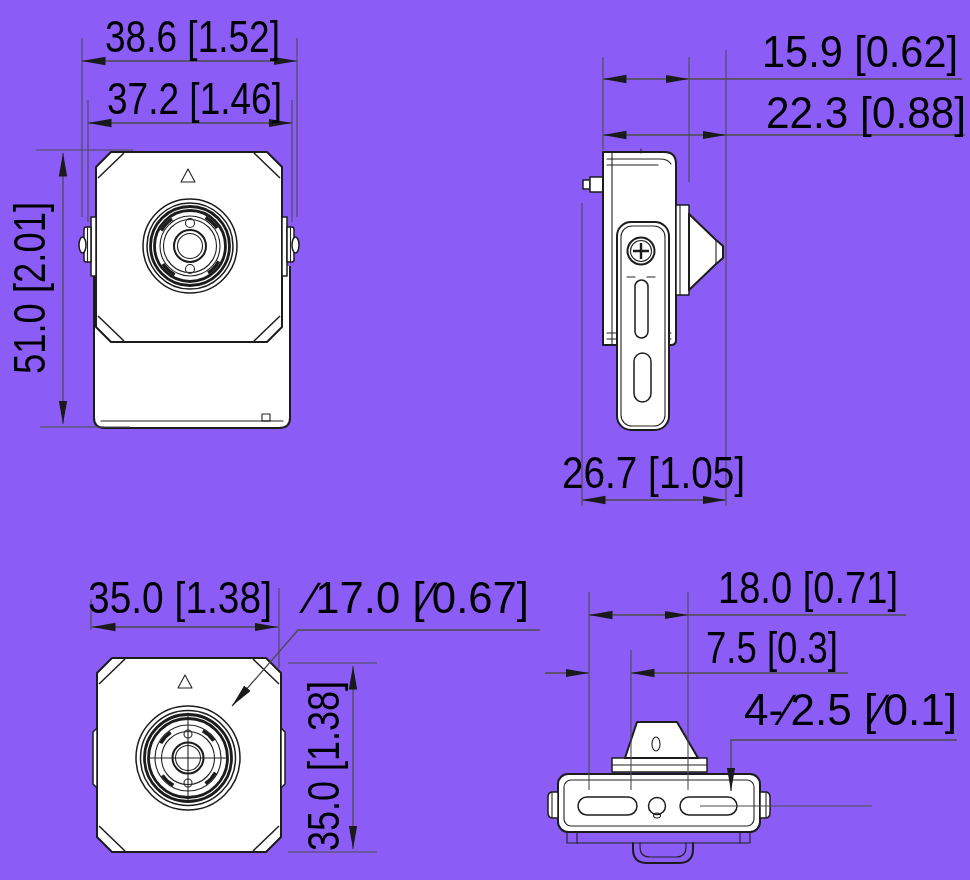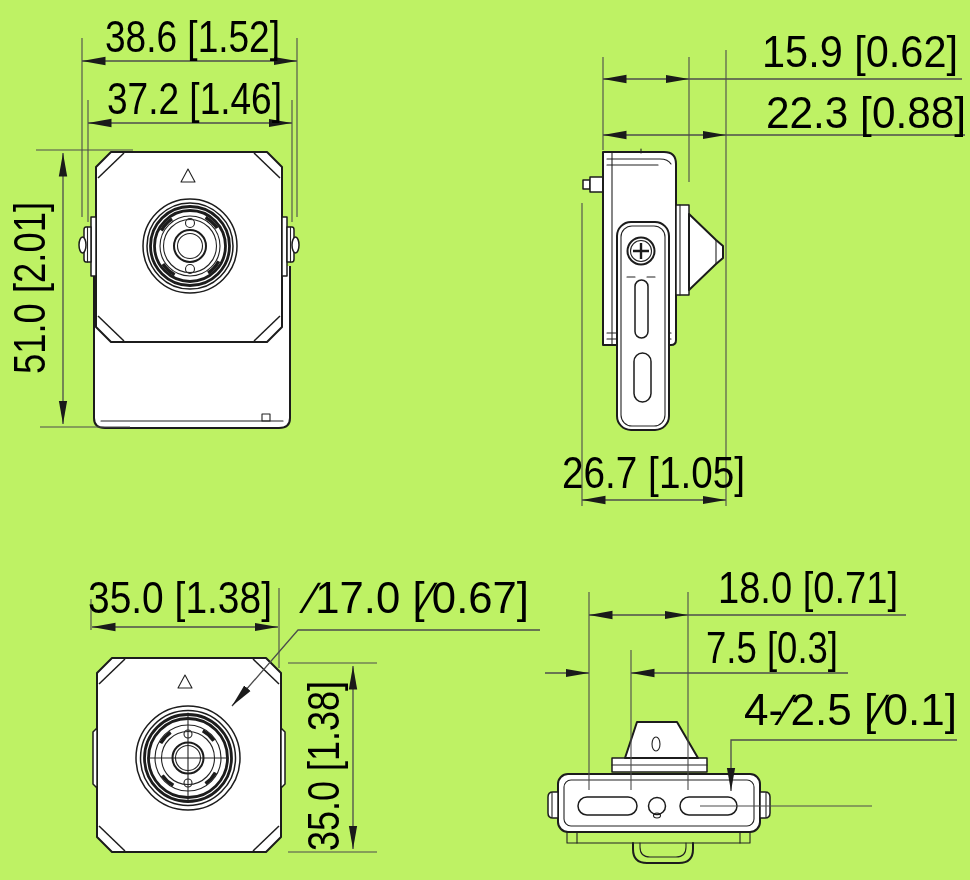--- a/index.html
+++ b/index.html
@@ -1,16 +1,16 @@
 <!DOCTYPE html>
 <html><head>
 <meta charset="utf-8">
 <style>
   html,body{margin:0;padding:0;background:#ffffff;}
-  .stage{width:970px;height:880px;position:relative;background:#bef264;overflow:hidden;}
+  .stage{width:970px;height:880px;position:relative;background:#8b5cf6;overflow:hidden;}
   svg{display:block;}
   text{font-family:"Liberation Sans","DejaVu Sans",sans-serif;fill:#000;font-size:44px;}
   .obj{stroke:#1c1c1c;fill:none;stroke-width:2;stroke-linejoin:round;stroke-linecap:round;}
   .objf{stroke:#1c1c1c;fill:#ffffff;stroke-width:2;stroke-linejoin:round;}
   .thin{stroke:#222;fill:none;stroke-width:1.1;stroke-linejoin:round;stroke-linecap:round;}
   .med{stroke:#1c1c1c;fill:none;stroke-width:1.5;stroke-linejoin:round;}
   .medf{stroke:#1c1c1c;fill:#fff;stroke-width:1.5;stroke-linejoin:round;}
   .dim{stroke:#4c4c4c;fill:none;stroke-width:1.3;}
   .ext{stroke:#4c4c4c;fill:none;stroke-width:1.1;}
   .band{stroke:#1c1c1c;fill:none;stroke-width:2.8;}

